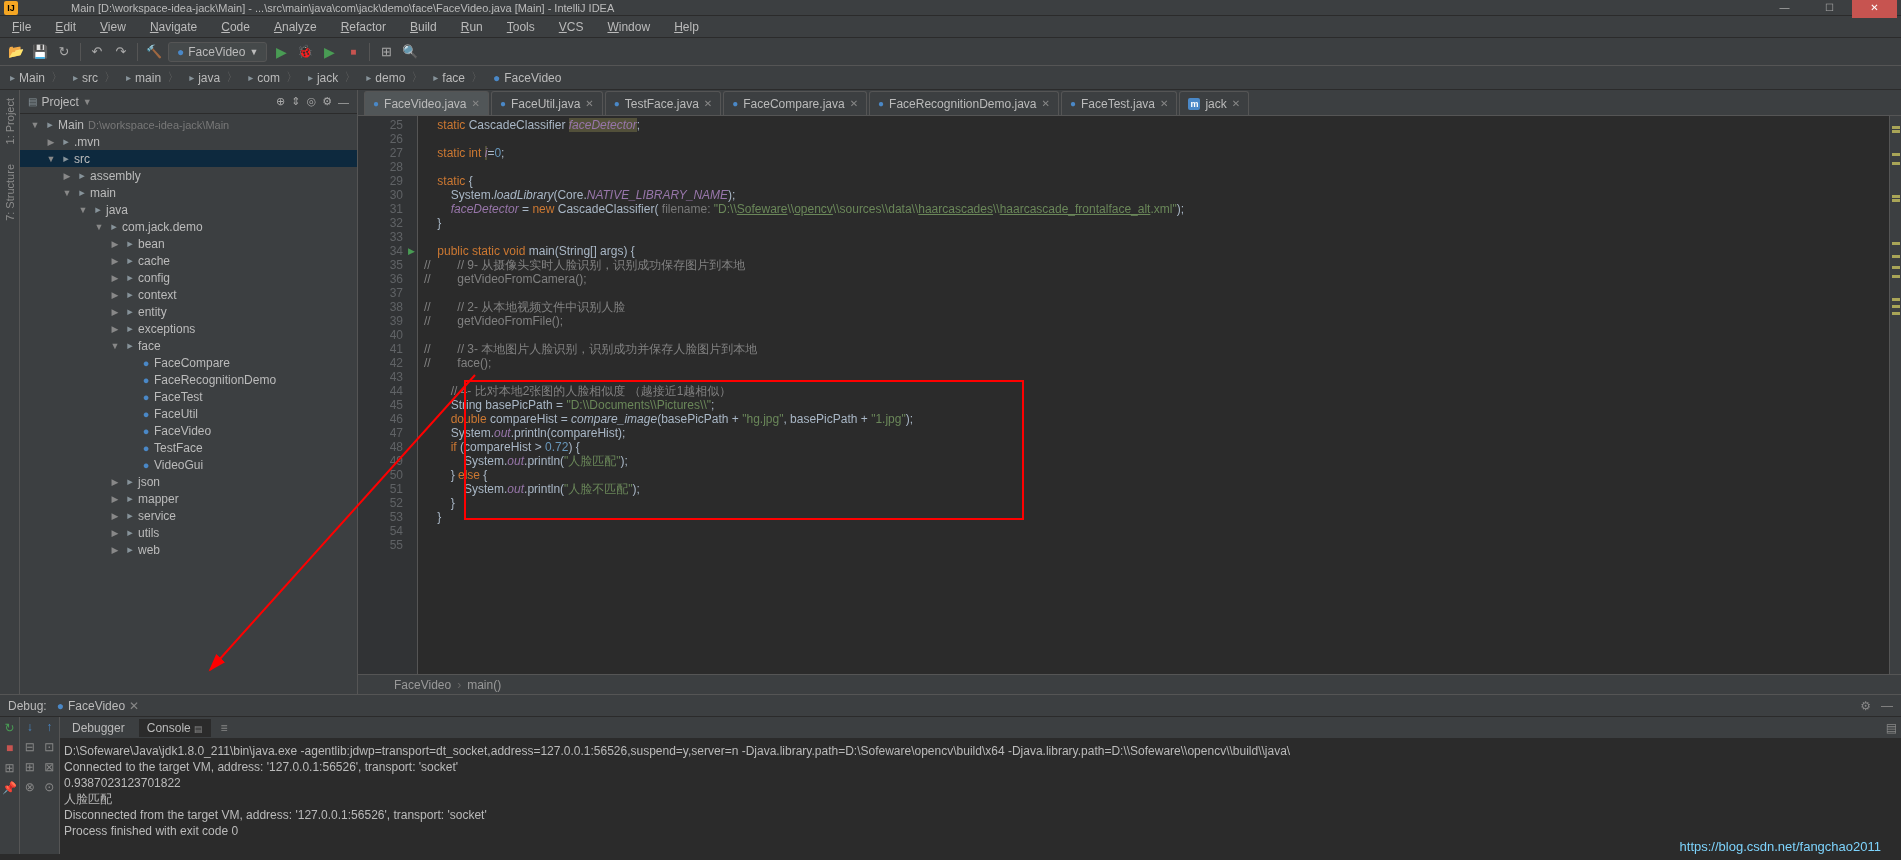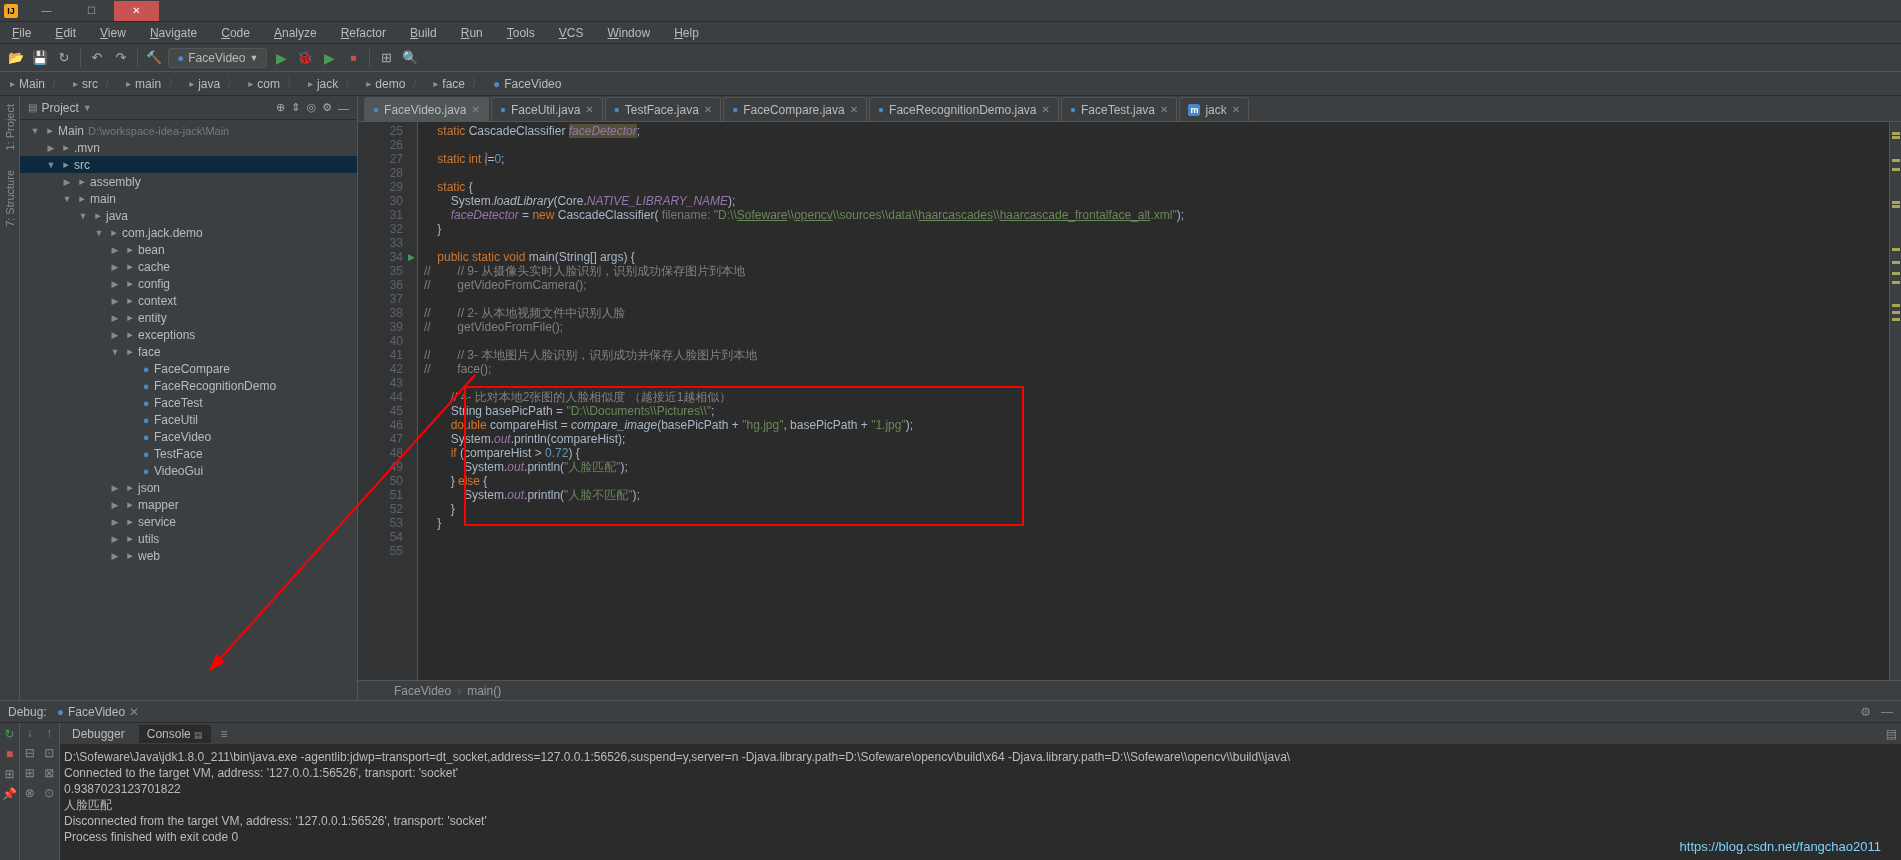--- a/index.html
+++ b/index.html
@@ -1,17 +1,17 @@
 <!DOCTYPE html>
 <html><head>
 <meta charset="utf-8">
 <style>
 * { margin:0; padding:0; box-sizing:border-box; font-family:"Segoe UI",Arial,sans-serif; font-size:12px; }
 body { background:#2b2b2b; color:#a9b7c6; width:1901px; height:860px; overflow:hidden; position:relative; }
-.title-bar { background:#3c3f41; height:22px; display:flex; align-items:center; padding:0 4px; border-bottom:1px solid #2b2b2b; }
+.title-bar { background:#3c3f41; height:16px; display:flex; align-items:center; padding:0 4px; border-bottom:1px solid #2b2b2b;gap:47px; }
 .title-bar .logo { width:14px; height:14px; background:#f5a623; margin-right:6px; border-radius:2px; display:flex; align-items:center; justify-content:center; color:#000; font-size:9px; font-weight:bold; }
 .title-bar .title-text { color:#bbb; font-size:11px; flex:1; }
 .winctrl { display:flex; gap:0; }
 .winctrl span { width:45px; height:20px; display:flex; align-items:center; justify-content:center; color:#aaa; font-size:10px; }
 .winctrl .close { background:#c75450; color:#fff; }
 .menubar { background:#3c3f41; height:22px; display:flex; align-items:center; padding:0 6px; gap:12px; border-bottom:1px solid #2b2b2b; }
 .menubar span { color:#bbb; font-size:12px; padding:2px 6px; }
 .menubar span u { text-decoration:underline; }
 .toolbar { background:#3c3f41; height:28px; display:flex; align-items:center; padding:0 6px; gap:4px; border-bottom:1px solid #555; }
 .tb-btn { width:20px; height:20px; display:flex; align-items:center; justify-content:center; color:#aaa; font-size:13px; }
@@ -82,20 +82,21 @@
 .console-out { flex:1; font-family:Consolas,monospace; font-size:12px; line-height:16px; padding:4px 4px; color:#bbb; overflow:hidden; position:relative;}
 .console-out .cline { white-space:pre; }
 .watermark { position:absolute; right:20px; bottom:6px; color:#7dd3fc; font-size:13px; }
 .arrow-line { position:absolute; pointer-events:none; }
 </style>
 </head>
 <body>
 
 <div class="title-bar">
   <div class="logo">IJ</div>
+  <div class="title-text">Main [D:\workspace-idea-jack\Main] - ...\src\main\java\com\jack\demo\face\FaceVideo.java [Main] - IntelliJ IDEA</div>
   <div class="winctrl">
     <span>—</span>
     <span>☐</span>
     <span class="close">✕</span>
   </div>
 </div>
 
 <div class="menubar" id="menubar">
     <span><u>F</u>ile</span>
     <span><u>E</u>dit</span>

